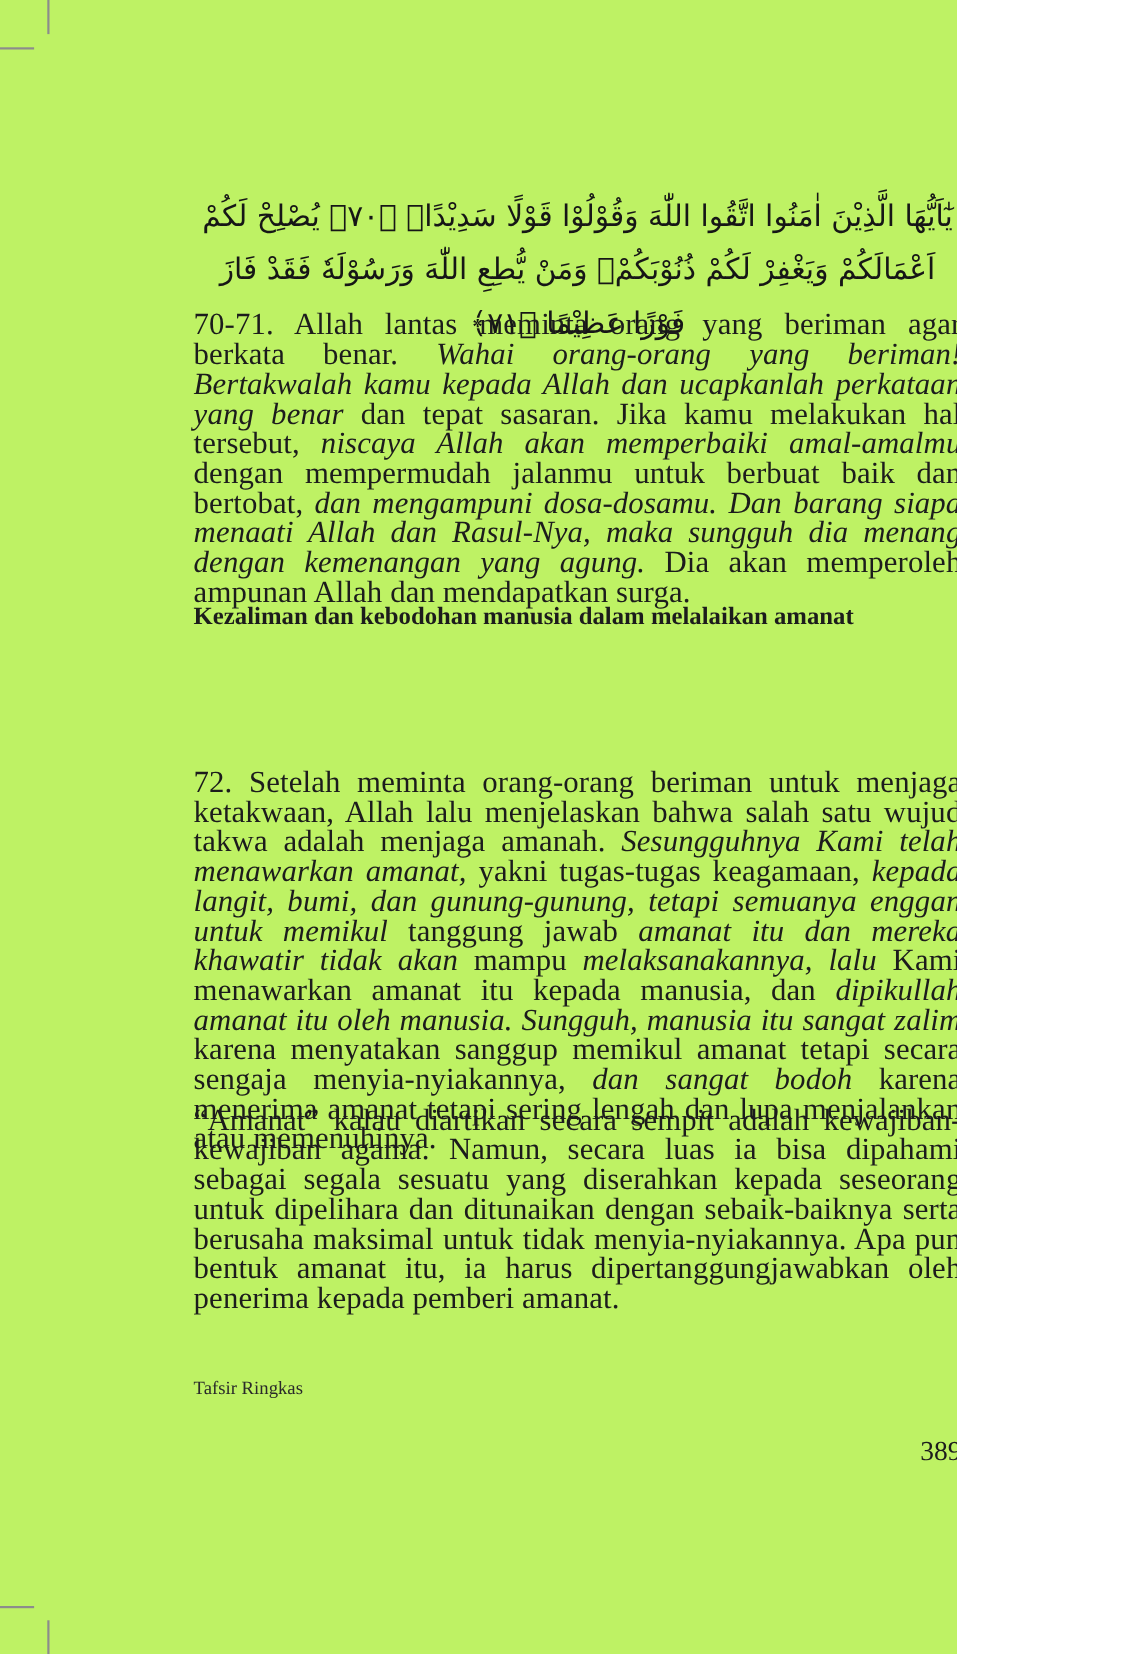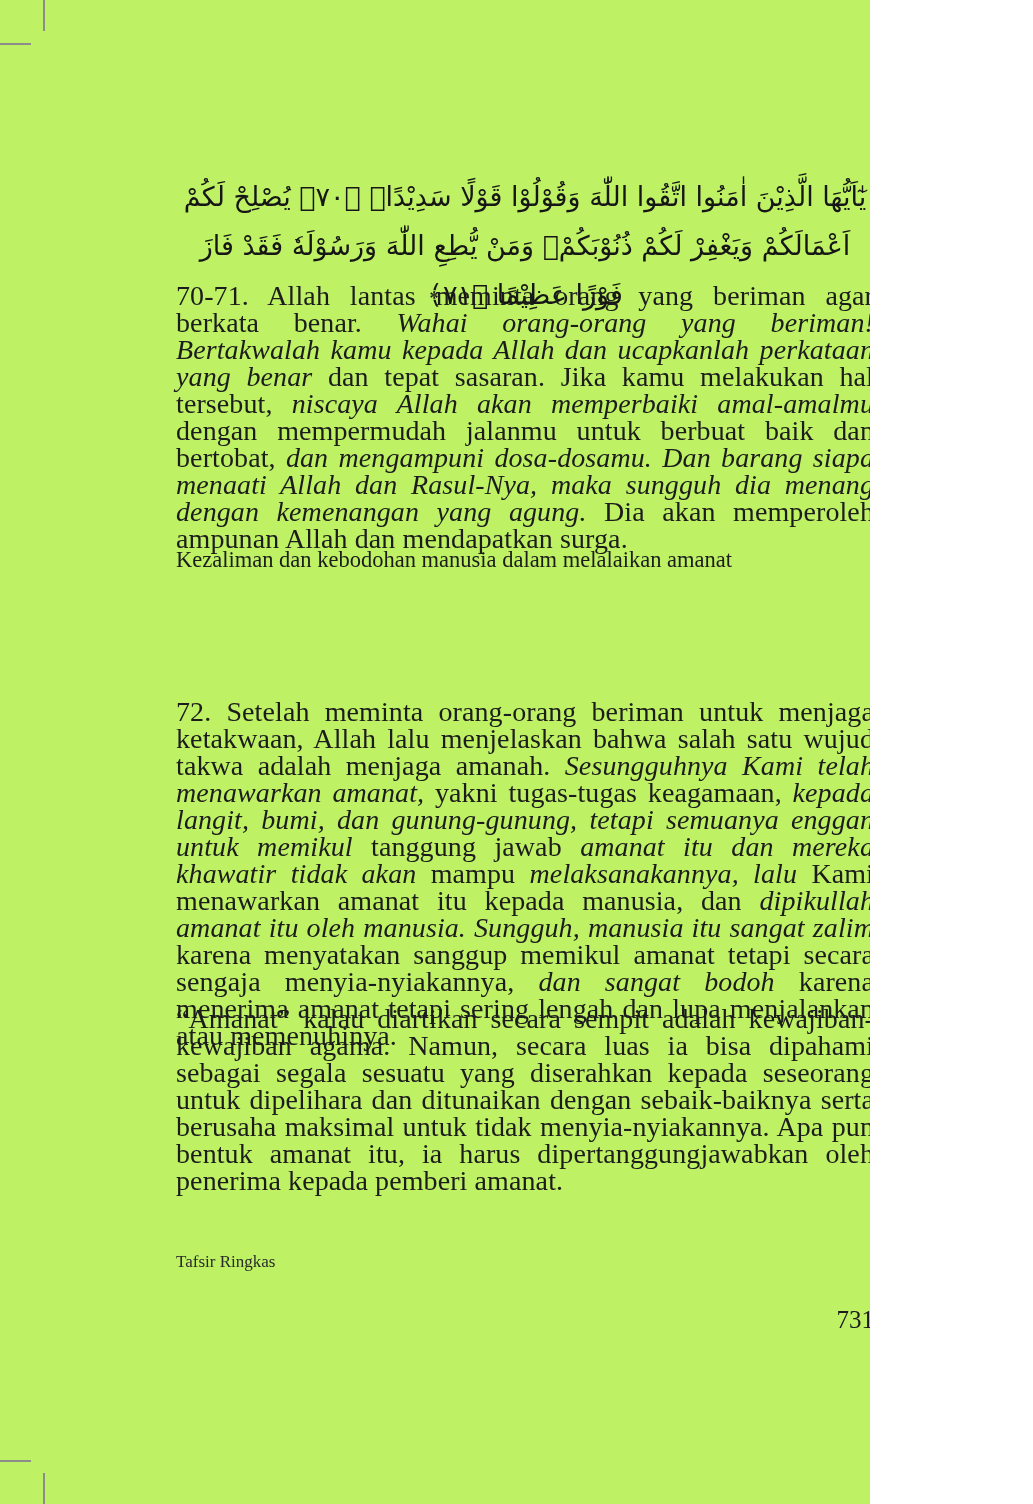--- a/index.html
+++ b/index.html
@@ -47,21 +47,21 @@
     text-align: justify;
     font-size: 28px;
     line-height: 27px;
     letter-spacing: 0.1px;
   }
   .body-par em {
     font-style: italic;
   }
 
   .heading {
-    font-weight: normal;
+    font-weight: bold;
     font-size: 22.5px;
     line-height: 27px;
   }
 
   .footer-left {
     position: absolute;
     left: 176px;
     top: 1252px;
     font-size: 17px;
     color: #2a2a2a;
@@ -117,19 +117,19 @@
 
   <div class="col heading" style="top: 546px;">Kezaliman dan kebodohan manusia dalam melalaikan amanat</div>
 
 
   <div class="col body-par" style="top: 698px;"><span>72. Setelah meminta orang-orang beriman untuk menjaga ketakwaan, Allah lalu menjelaskan bahwa salah satu wujud takwa adalah menjaga amanah. </span><em>Sesungguhnya Kami telah menawarkan amanat,</em><span> yakni tugas-tugas keagamaan, </span><em>kepada langit, bumi, dan gunung-gunung, tetapi semuanya enggan untuk memikul</em><span> tanggung jawab </span><em>amanat itu dan mereka khawatir tidak akan</em><span> mampu </span><em>melaksanakannya, lalu</em><span> Kami menawarkan amanat itu kepada manusia, dan </span><em>dipikullah amanat itu oleh manusia. Sungguh, manusia itu sangat zalim</em><span> karena menyatakan sanggup memikul amanat tetapi secara sengaja menyia-nyiakannya, </span><em>dan sangat bodoh</em><span> karena menerima amanat tetapi sering lengah dan lupa menjalankan atau memenuhinya.</span></div>
 
   <div class="col body-par" style="top: 1005px;"><span>“Amanat” kalau diartikan secara sempit adalah kewajiban-kewajiban agama. Namun, secara luas ia bisa dipahami sebagai segala sesuatu yang diserahkan kepada seseorang untuk dipelihara dan ditunaikan dengan sebaik-baiknya serta berusaha maksimal untuk tidak menyia-nyiakannya. Apa pun bentuk amanat itu, ia harus dipertanggungjawabkan oleh penerima kepada pemberi amanat.</span></div>
 
 
   <div class="footer-left">Tafsir Ringkas</div>
-  <div class="page-number">731</div>
+  <div class="page-number">389</div>
 
   <div class="juz-tab" style="background: rgb(193, 18, 28);">
     <span class="label">JUZ 22</span>
   </div>
 
 </div>
 
 </body></html>

